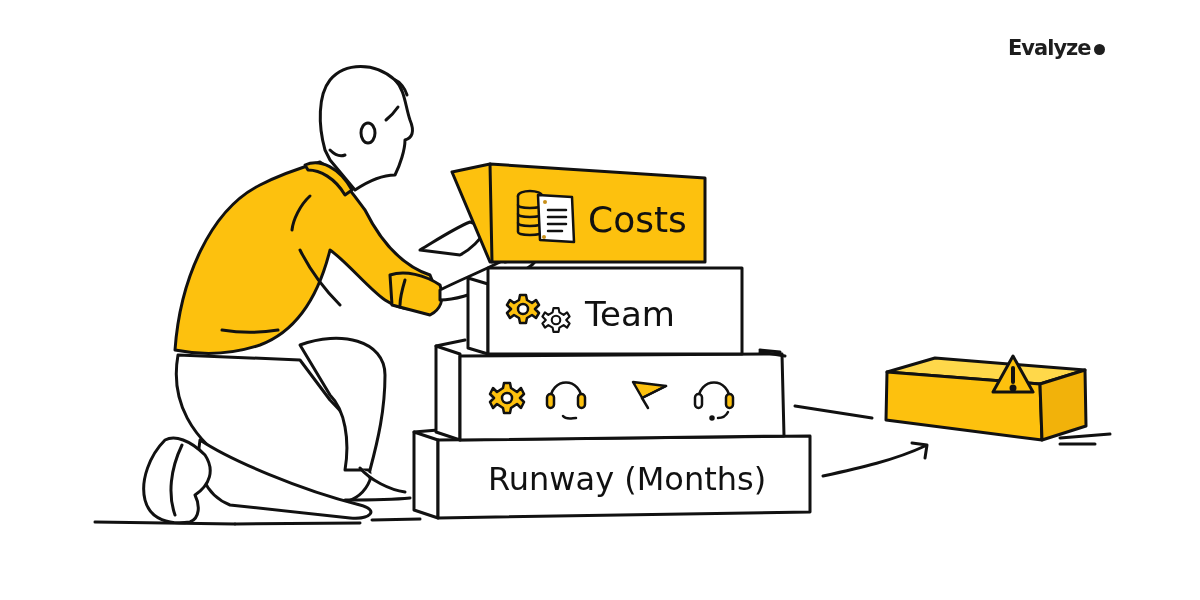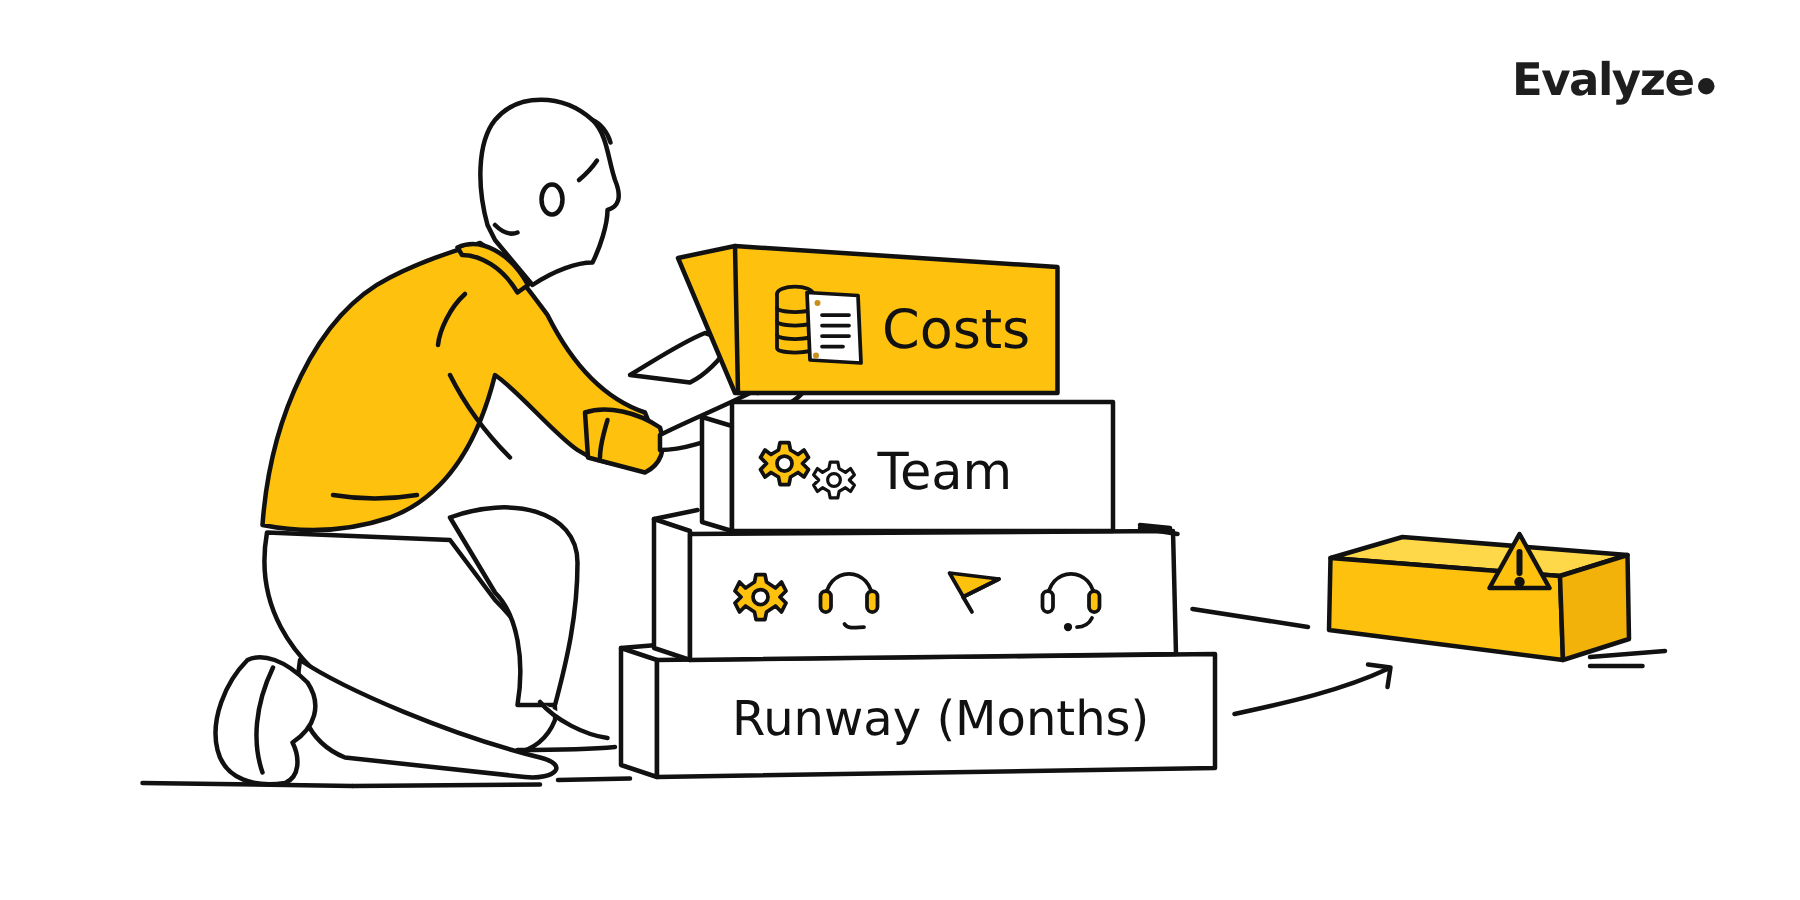--- a/index.html
+++ b/index.html
@@ -1,17 +1,17 @@
 <!DOCTYPE html>
 <html><head>
 <meta charset="utf-8">
 <style>
   html, body { margin:0; padding:0; background:#ffffff; }
   body { width:1200px; height:600px; position:relative; overflow:hidden; font-family:"DejaVu Sans", sans-serif; }
-  .brand { position:absolute; left:1008px; top:36px; font-family:"DejaVu Sans", sans-serif; font-weight:bold; font-size:30px; letter-spacing:-1px; color:#1e1e1e; }
+  .brand { position:absolute; left:1008px; top:36px; font-family:"DejaVu Sans", sans-serif; font-weight:bold; font-size:21px; letter-spacing:-1px; color:#1e1e1e; }
   .brand-dot { display:inline-block; width:11px; height:11px; border-radius:50%; background:#1e1e1e; margin-left:3px; }
   svg.scene { position:absolute; left:0; top:0; }
   .lbl { font-family:"DejaVu Sans", sans-serif; fill:#111; }
 </style>
 </head>
 <body>
 
 <div class="brand">
   <span>Evalyze</span><span class="brand-dot"></span>
 </div>

